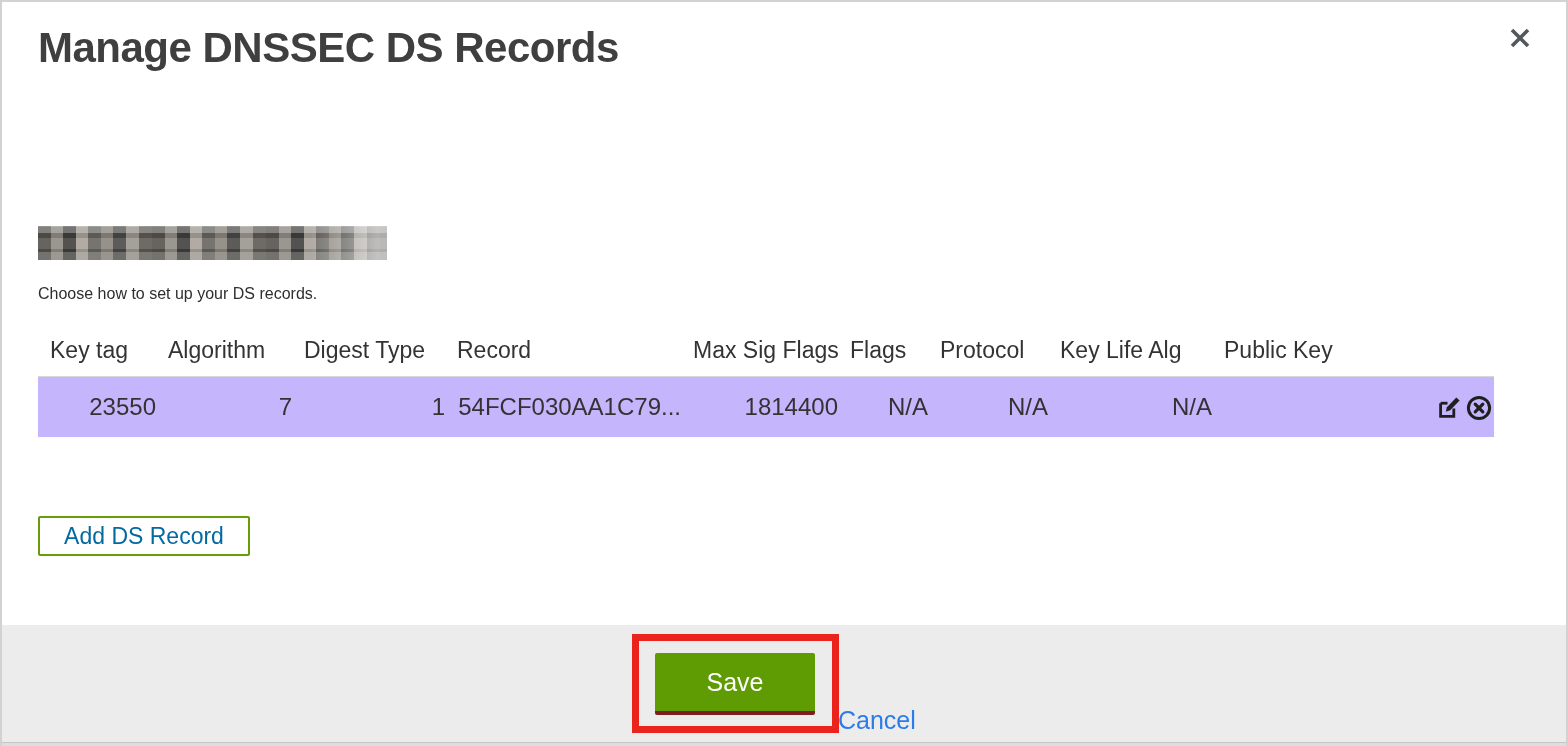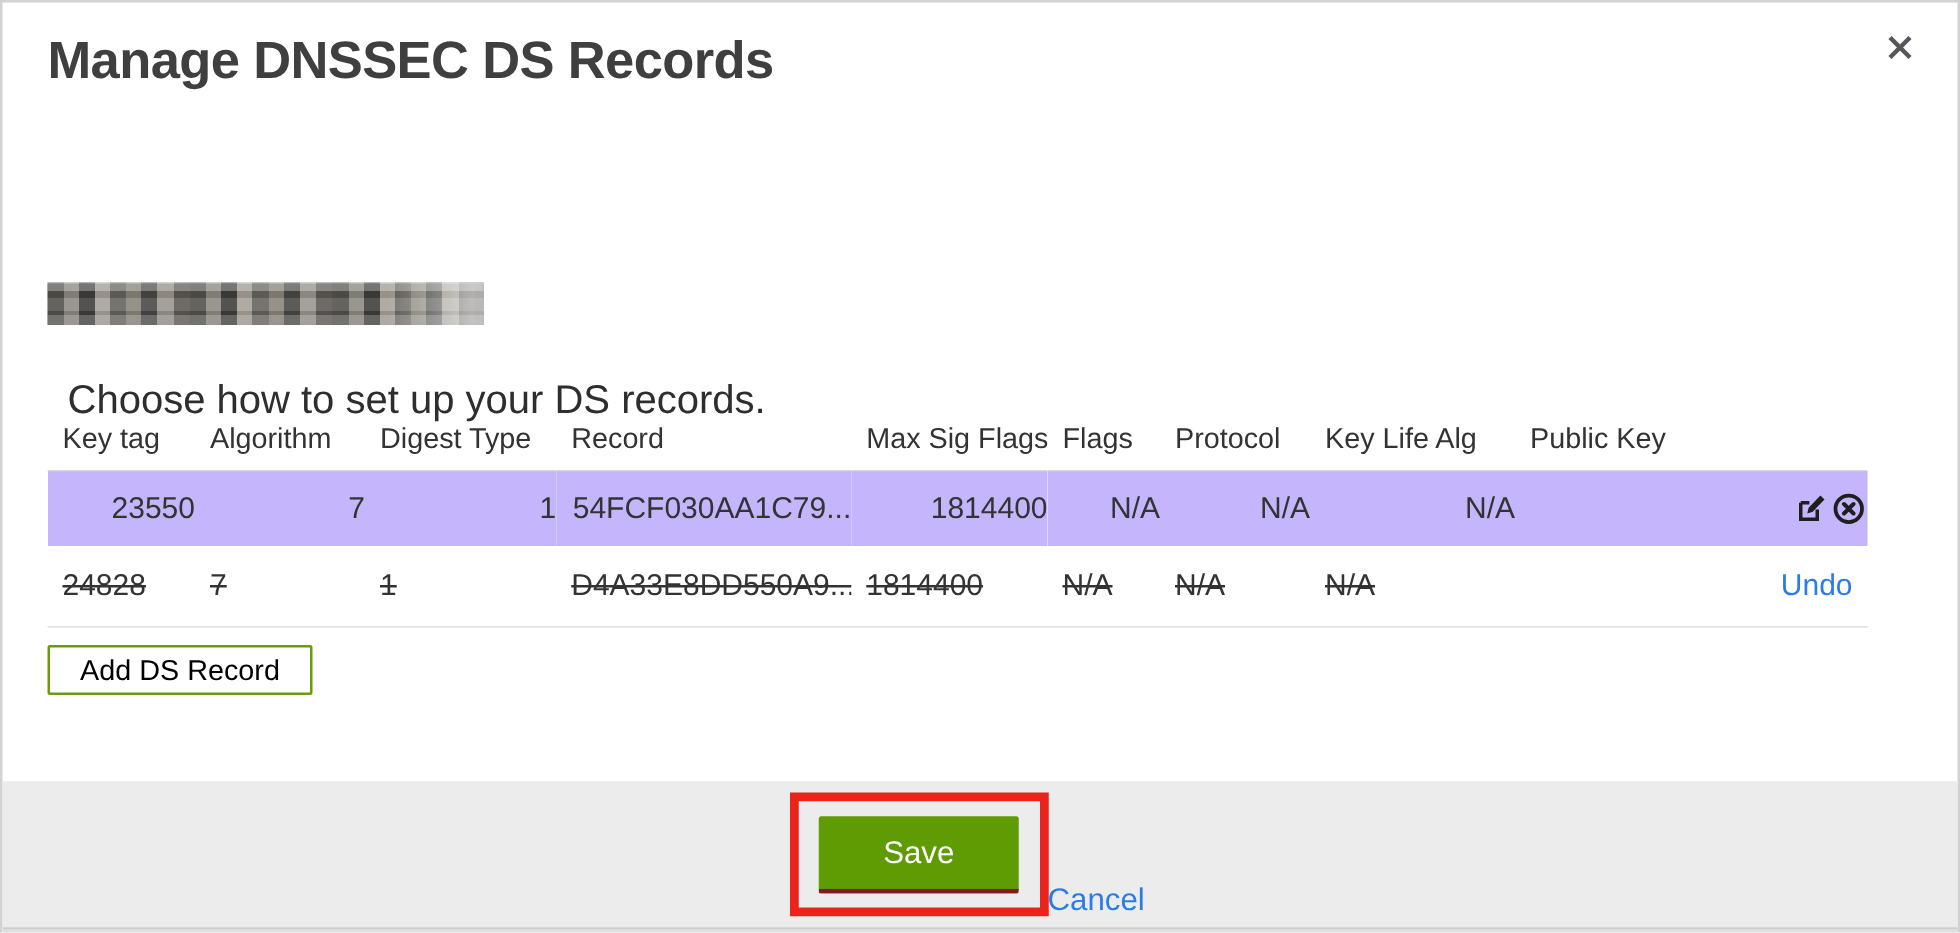--- a/index.html
+++ b/index.html
@@ -31,21 +31,21 @@
     position: absolute; left: 36px; top: 224px;
     width: 349px; height: 34px;
     background-image:
       linear-gradient(90deg, rgba(255,255,255,0) 0 78%, rgba(255,255,255,0.55) 97%),
       linear-gradient(180deg, rgba(255,255,255,0.30) 0 7px, rgba(255,255,255,0) 7px 26px, rgba(255,255,255,0.22) 26px 34px),
       repeating-linear-gradient(0deg, rgba(0,0,0,0.10) 0 11px, rgba(255,255,255,0.10) 11px 22px),
       repeating-linear-gradient(90deg, #55524d 0 13px, #8e8a83 13px 25px, #403f3d 25px 38px, #a7a199 38px 50px, #67645f 50px 63px, #8a857c 63px 75px, #4a4947 75px 88px, #9b968e 88px 101px, #5d5a55 101px 114px);
   }
   .instruction {
     position: absolute; left: 36px; top: 283px;
-    font-size: 32px; color: #2e2e2e; margin: 16px;
+    font-size: 16px; color: #2e2e2e; margin: 0;
   }
   .table-wrap { position: absolute; left: 36px; top: 324px; width: 1456px; }
   table.ds-table {
     border-collapse: collapse; table-layout: fixed;
     width: 1456px; color: #333;
   }
   table.ds-table th {
     height: 50px; text-align: left; vertical-align: middle;
     font-weight: 400; font-size: 23px; color: #333;
     padding: 0 0 0 12px; white-space: nowrap; overflow: hidden;
@@ -64,21 +64,21 @@
     width: 28px; height: 28px; cursor: pointer;
   }
   .undo-link {
     font-size: 24px; color: #2b7ce9; text-decoration: none;
     cursor: pointer; padding-right: 12px;
   }
   .add-btn {
     position: absolute; left: 36px; top: 514px;
     width: 212px; height: 40px;
     background: #ffffff; border: 2px solid #699c0a; border-radius: 2px;
-    color: #000000; font-size: 23px; font-family: inherit;
+    color: #0369a1; font-size: 23px; font-family: inherit;
     cursor: pointer;
   }
   .footer {
     position: absolute; left: 0; top: 623px;
     width: 1568px; height: 117px;
     background: #ececec;
   }
   .red-annotation {
     position: absolute; left: 630px; top: 9px;
     border: 7px solid #ea241c;
@@ -163,34 +163,20 @@
                 <path d="M4.6 9.2 L11.5 9.2" fill="none" stroke="#1f1f1f" stroke-width="2.8"></path>
                 <path d="M9.8 17.8 L10.9 13.2 L20.3 3.4 L23.6 6.6 L14.2 16.3 Z" fill="#1f1f1f"></path>
               </svg>
             </button><button class="icon-btn" aria-label="Delete record">
               <svg width="28" height="28" viewBox="0 0 28 28">
                 <circle cx="14" cy="14" r="10.6" fill="none" stroke="#1f1f1f" stroke-width="3"></circle>
                 <path d="M10.2 10.2 L17.8 17.8 M17.8 10.2 L10.2 17.8" stroke="#1f1f1f" stroke-width="3.2" stroke-linecap="round"></path>
               </svg>
             </button></td>
         </tr>
-        <tr class="row-deleted">
-          <td class="strike">24828</td>
-          <td class="strike">7</td>
-          <td class="strike">1</td>
-          <td class="strike">D4A33E8DD550A9...</td>
-          <td class="strike">1814400</td>
-          <td class="strike">N/A</td>
-          <td class="strike">N/A</td>
-          <td class="strike">N/A</td>
-          <td class="strike"></td>
-          <td class="actions-cell">
-            <a class="undo-link" href="#">Undo</a>
-          </td>
-        </tr>
       </tbody>
     </table>
   </div>
 
   <button class="add-btn">Add DS Record</button>
 
   <div class="footer">
     <div class="red-annotation">
       <button class="save-btn">Save</button>
     </div>

